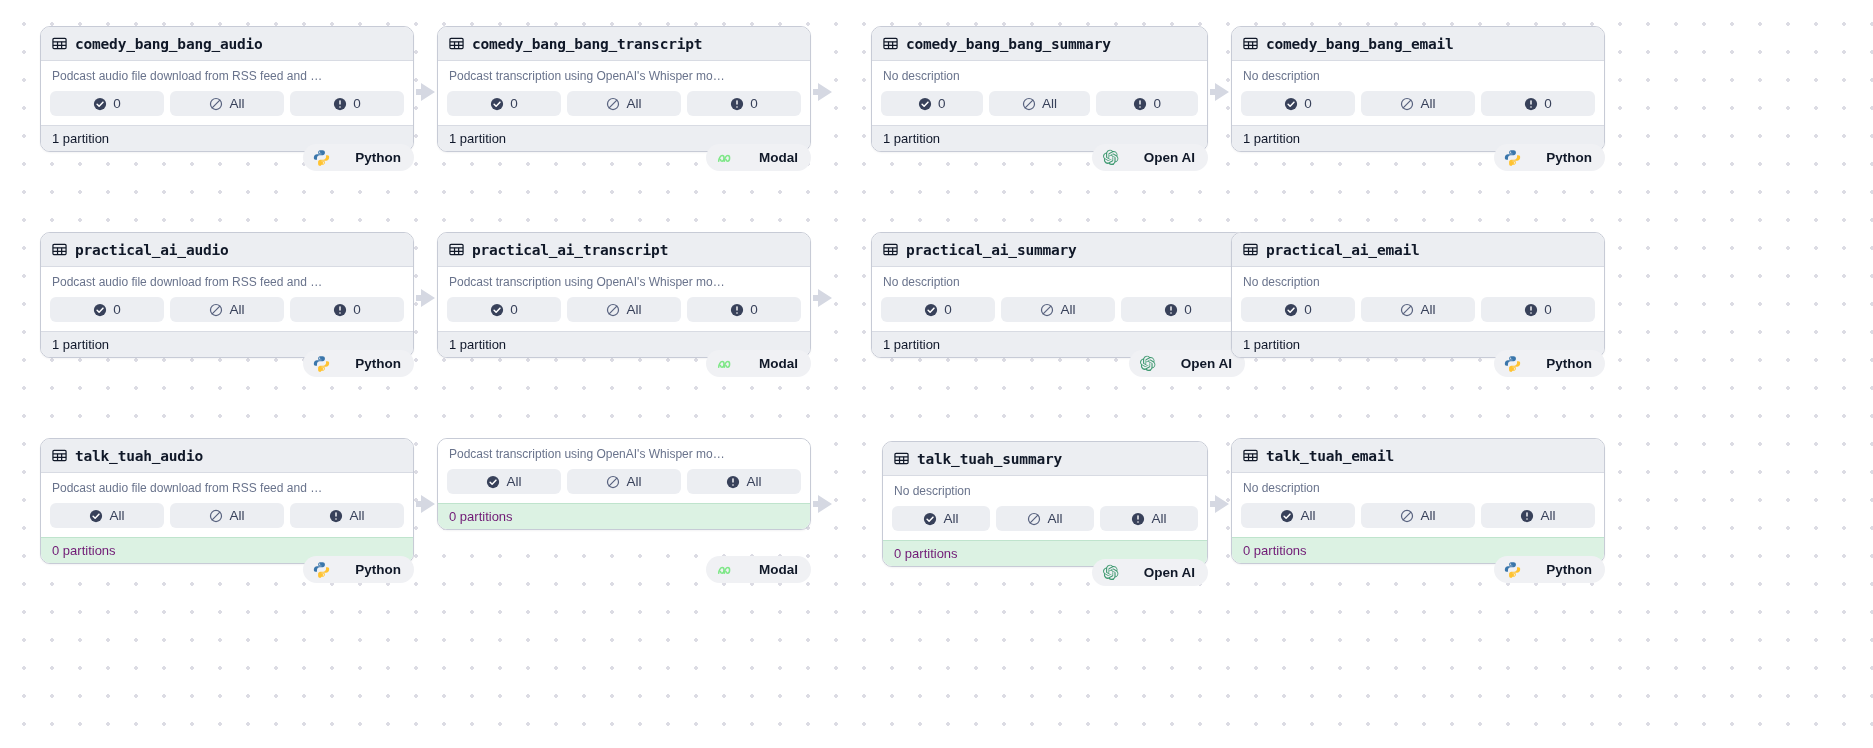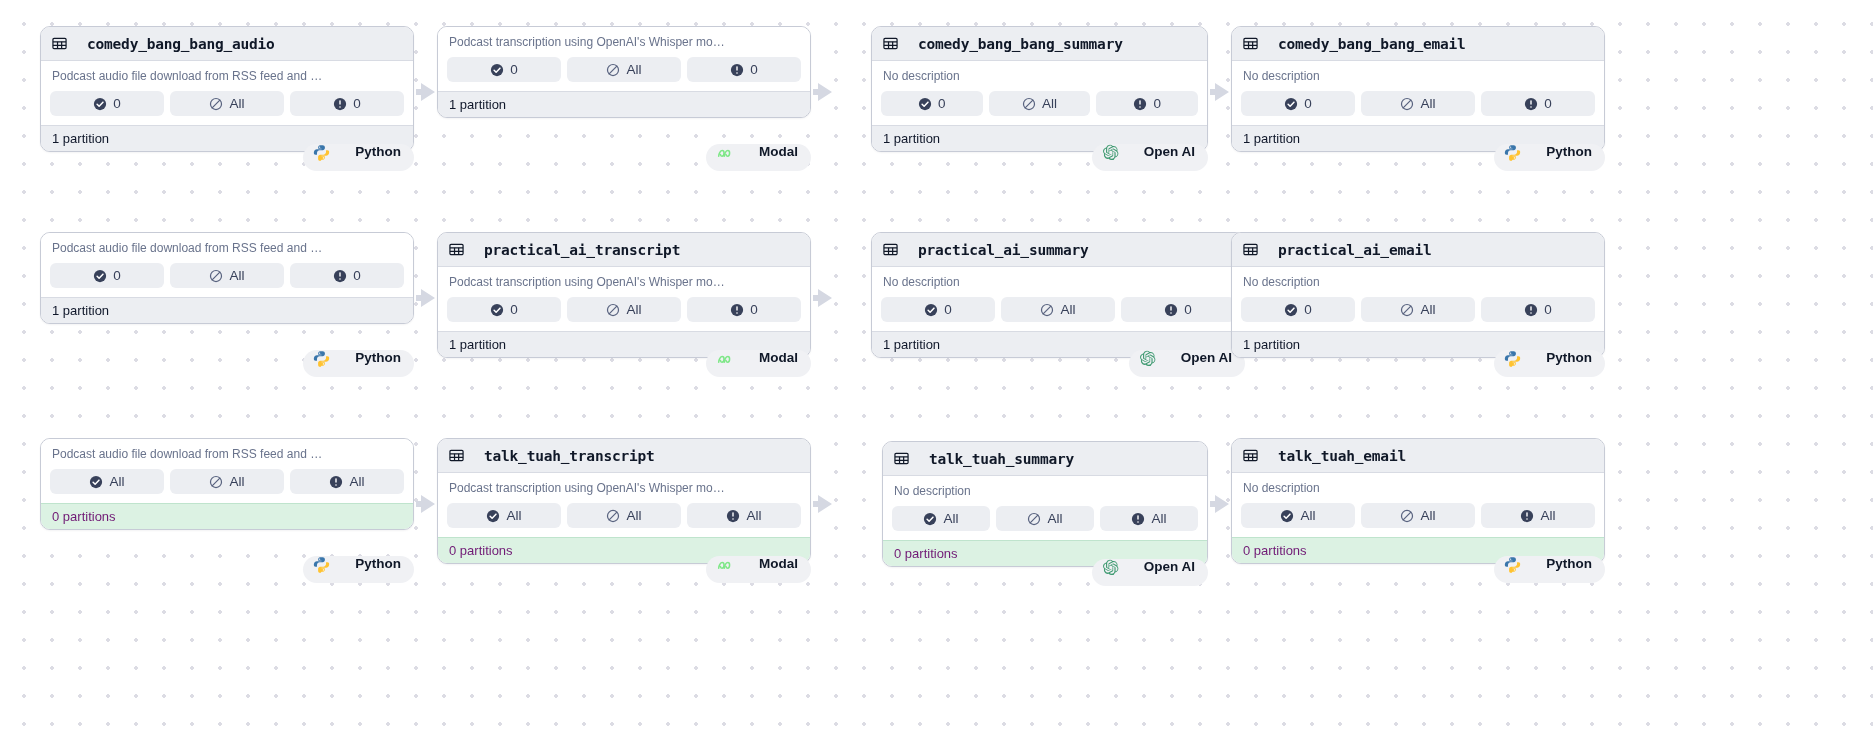--- a/index.html
+++ b/index.html
@@ -38,21 +38,21 @@
     overflow: hidden;
     box-shadow: 0 1px 2px rgba(16,24,40,0.05);
   }
 
   .card-header {
     background: #eceef2;
     border-bottom: 1px solid #d8dbe3;
     height: 34px;
     display: flex;
     align-items: center;
-    gap: 20px;
+    gap: 8px;
     padding: 0 11px;
   }
 
   .tbl-icon { flex: 0 0 auto; display: block; }
 
   .card-title {
     font-family: "DejaVu Sans Mono", "Liberation Mono", monospace;
     font-size: 14.5px;
     font-weight: 700;
     color: #101828;
@@ -118,20 +118,21 @@
 
   
   .kind-badge {
     position: absolute;
     right: 0;
     top: 118px;
     height: 27px;
     background: #f0f1f4;
     border-radius: 14px;
     display: inline-flex;
+    align-items: center;
     gap: 25px;
     padding: 0 13px 0 10px;
     cursor: pointer;
   }
 
   .kind-label {
     font-size: 13.5px;
     font-weight: 700;
     color: #101828;
     white-space: nowrap;
@@ -241,20 +242,30 @@
         <svg class="kind-glyph" width="17" height="17" viewBox="0 0 16 16">
     <path d="M7.9 1.1c-1.6 0-3 .3-3 1.9v1.5h3.1v.45H3.6c-1.3 0-2.4.8-2.7 2.3-.35 1.75.0 2.9 1.6 2.9h1.25V8.45c0-1.35 1.15-2.5 2.5-2.5h2.9c1.15 0 2.05-.95 2.05-2.1V3c0-1.15-.95-1.9-2.1-1.9zM6.2 2.3c.35 0 .63.29.63.65s-.28.64-.63.64-.63-.28-.63-.64.28-.65.63-.65z" fill="#3a76ab"></path>
     <path d="M8.1 14.9c1.6 0 3-.3 3-1.9v-1.5H8v-.45h4.4c1.3 0 2.4-.8 2.7-2.3.35-1.75 0-2.9-1.6-2.9h-1.25v1.7c0 1.35-1.15 2.5-2.5 2.5H6.85c-1.15 0-2.05.95-2.05 2.1v1.85c0 1.15.95 1.9 2.1 1.9z" fill="#ffc331"></path>
     <circle cx="9.8" cy="13.1" r=".63" fill="#ffffff"></circle>
   </svg>
         <span class="kind-label">Python</span>
       </div>
     </div>
     <div class="asset-node" style="left: 437px; top: 26px;">
       <div class="asset-card">
+        <div class="card-header">
+          <svg class="tbl-icon" width="15" height="15" viewBox="0 0 16 16">
+    <rect x="1" y="2.5" width="14" height="11" rx="1.2" fill="none" stroke="#101828" stroke-width="1.3"></rect>
+    <line x1="1" y1="6.2" x2="15" y2="6.2" stroke="#101828" stroke-width="1.3"></line>
+    <line x1="1" y1="9.9" x2="15" y2="9.9" stroke="#101828" stroke-width="1.3"></line>
+    <line x1="5.9" y1="6.2" x2="5.9" y2="13.5" stroke="#101828" stroke-width="1.3"></line>
+    <line x1="10.3" y1="6.2" x2="10.3" y2="13.5" stroke="#101828" stroke-width="1.3"></line>
+  </svg>
+          <span class="card-title">comedy_bang_bang_transcript</span>
+        </div>
         <div class="card-body">
           <div class="card-desc">Podcast transcription using OpenAI's Whisper mo…</div>
           <div class="stat-row">
       <div class="stat-chip">
         <svg width="14" height="14" viewBox="0 0 16 16">
     <circle cx="8" cy="8" r="7" fill="#38415a"></circle>
     <path d="M4.7 8.2 L7 10.5 L11.4 5.9" fill="none" stroke="#ffffff" stroke-width="1.7" stroke-linecap="round" stroke-linejoin="round"></path>
   </svg>
         <span class="stat-val">0</span>
       </div>
@@ -380,20 +391,30 @@
         <svg class="kind-glyph" width="17" height="17" viewBox="0 0 16 16">
     <path d="M7.9 1.1c-1.6 0-3 .3-3 1.9v1.5h3.1v.45H3.6c-1.3 0-2.4.8-2.7 2.3-.35 1.75.0 2.9 1.6 2.9h1.25V8.45c0-1.35 1.15-2.5 2.5-2.5h2.9c1.15 0 2.05-.95 2.05-2.1V3c0-1.15-.95-1.9-2.1-1.9zM6.2 2.3c.35 0 .63.29.63.65s-.28.64-.63.64-.63-.28-.63-.64.28-.65.63-.65z" fill="#3a76ab"></path>
     <path d="M8.1 14.9c1.6 0 3-.3 3-1.9v-1.5H8v-.45h4.4c1.3 0 2.4-.8 2.7-2.3.35-1.75 0-2.9-1.6-2.9h-1.25v1.7c0 1.35-1.15 2.5-2.5 2.5H6.85c-1.15 0-2.05.95-2.05 2.1v1.85c0 1.15.95 1.9 2.1 1.9z" fill="#ffc331"></path>
     <circle cx="9.8" cy="13.1" r=".63" fill="#ffffff"></circle>
   </svg>
         <span class="kind-label">Python</span>
       </div>
     </div>
     <div class="asset-node" style="left: 40px; top: 232px;">
       <div class="asset-card">
+        <div class="card-header">
+          <svg class="tbl-icon" width="15" height="15" viewBox="0 0 16 16">
+    <rect x="1" y="2.5" width="14" height="11" rx="1.2" fill="none" stroke="#101828" stroke-width="1.3"></rect>
+    <line x1="1" y1="6.2" x2="15" y2="6.2" stroke="#101828" stroke-width="1.3"></line>
+    <line x1="1" y1="9.9" x2="15" y2="9.9" stroke="#101828" stroke-width="1.3"></line>
+    <line x1="5.9" y1="6.2" x2="5.9" y2="13.5" stroke="#101828" stroke-width="1.3"></line>
+    <line x1="10.3" y1="6.2" x2="10.3" y2="13.5" stroke="#101828" stroke-width="1.3"></line>
+  </svg>
+          <span class="card-title">practical_ai_audio</span>
+        </div>
         <div class="card-body">
           <div class="card-desc">Podcast audio file download from RSS feed and …</div>
           <div class="stat-row">
       <div class="stat-chip">
         <svg width="14" height="14" viewBox="0 0 16 16">
     <circle cx="8" cy="8" r="7" fill="#38415a"></circle>
     <path d="M4.7 8.2 L7 10.5 L11.4 5.9" fill="none" stroke="#ffffff" stroke-width="1.7" stroke-linecap="round" stroke-linejoin="round"></path>
   </svg>
         <span class="stat-val">0</span>
       </div>
@@ -569,20 +590,30 @@
         <svg class="kind-glyph" width="17" height="17" viewBox="0 0 16 16">
     <path d="M7.9 1.1c-1.6 0-3 .3-3 1.9v1.5h3.1v.45H3.6c-1.3 0-2.4.8-2.7 2.3-.35 1.75.0 2.9 1.6 2.9h1.25V8.45c0-1.35 1.15-2.5 2.5-2.5h2.9c1.15 0 2.05-.95 2.05-2.1V3c0-1.15-.95-1.9-2.1-1.9zM6.2 2.3c.35 0 .63.29.63.65s-.28.64-.63.64-.63-.28-.63-.64.28-.65.63-.65z" fill="#3a76ab"></path>
     <path d="M8.1 14.9c1.6 0 3-.3 3-1.9v-1.5H8v-.45h4.4c1.3 0 2.4-.8 2.7-2.3.35-1.75 0-2.9-1.6-2.9h-1.25v1.7c0 1.35-1.15 2.5-2.5 2.5H6.85c-1.15 0-2.05.95-2.05 2.1v1.85c0 1.15.95 1.9 2.1 1.9z" fill="#ffc331"></path>
     <circle cx="9.8" cy="13.1" r=".63" fill="#ffffff"></circle>
   </svg>
         <span class="kind-label">Python</span>
       </div>
     </div>
     <div class="asset-node" style="left: 40px; top: 438px;">
       <div class="asset-card empty">
+        <div class="card-header">
+          <svg class="tbl-icon" width="15" height="15" viewBox="0 0 16 16">
+    <rect x="1" y="2.5" width="14" height="11" rx="1.2" fill="none" stroke="#101828" stroke-width="1.3"></rect>
+    <line x1="1" y1="6.2" x2="15" y2="6.2" stroke="#101828" stroke-width="1.3"></line>
+    <line x1="1" y1="9.9" x2="15" y2="9.9" stroke="#101828" stroke-width="1.3"></line>
+    <line x1="5.9" y1="6.2" x2="5.9" y2="13.5" stroke="#101828" stroke-width="1.3"></line>
+    <line x1="10.3" y1="6.2" x2="10.3" y2="13.5" stroke="#101828" stroke-width="1.3"></line>
+  </svg>
+          <span class="card-title">talk_tuah_audio</span>
+        </div>
         <div class="card-body">
           <div class="card-desc">Podcast audio file download from RSS feed and …</div>
           <div class="stat-row">
       <div class="stat-chip">
         <svg width="14" height="14" viewBox="0 0 16 16">
     <circle cx="8" cy="8" r="7" fill="#38415a"></circle>
     <path d="M4.7 8.2 L7 10.5 L11.4 5.9" fill="none" stroke="#ffffff" stroke-width="1.7" stroke-linecap="round" stroke-linejoin="round"></path>
   </svg>
         <span class="stat-val">All</span>
       </div>
@@ -609,30 +640,20 @@
         <svg class="kind-glyph" width="17" height="17" viewBox="0 0 16 16">
     <path d="M7.9 1.1c-1.6 0-3 .3-3 1.9v1.5h3.1v.45H3.6c-1.3 0-2.4.8-2.7 2.3-.35 1.75.0 2.9 1.6 2.9h1.25V8.45c0-1.35 1.15-2.5 2.5-2.5h2.9c1.15 0 2.05-.95 2.05-2.1V3c0-1.15-.95-1.9-2.1-1.9zM6.2 2.3c.35 0 .63.29.63.65s-.28.64-.63.64-.63-.28-.63-.64.28-.65.63-.65z" fill="#3a76ab"></path>
     <path d="M8.1 14.9c1.6 0 3-.3 3-1.9v-1.5H8v-.45h4.4c1.3 0 2.4-.8 2.7-2.3.35-1.75 0-2.9-1.6-2.9h-1.25v1.7c0 1.35-1.15 2.5-2.5 2.5H6.85c-1.15 0-2.05.95-2.05 2.1v1.85c0 1.15.95 1.9 2.1 1.9z" fill="#ffc331"></path>
     <circle cx="9.8" cy="13.1" r=".63" fill="#ffffff"></circle>
   </svg>
         <span class="kind-label">Python</span>
       </div>
     </div>
     <div class="asset-node" style="left: 437px; top: 438px;">
       <div class="asset-card empty">
-        <div class="card-header">
-          <svg class="tbl-icon" width="15" height="15" viewBox="0 0 16 16">
-    <rect x="1" y="2.5" width="14" height="11" rx="1.2" fill="none" stroke="#101828" stroke-width="1.3"></rect>
-    <line x1="1" y1="6.2" x2="15" y2="6.2" stroke="#101828" stroke-width="1.3"></line>
-    <line x1="1" y1="9.9" x2="15" y2="9.9" stroke="#101828" stroke-width="1.3"></line>
-    <line x1="5.9" y1="6.2" x2="5.9" y2="13.5" stroke="#101828" stroke-width="1.3"></line>
-    <line x1="10.3" y1="6.2" x2="10.3" y2="13.5" stroke="#101828" stroke-width="1.3"></line>
-  </svg>
-          <span class="card-title">talk_tuah_transcript</span>
-        </div>
         <div class="card-body">
           <div class="card-desc">Podcast transcription using OpenAI's Whisper mo…</div>
           <div class="stat-row">
       <div class="stat-chip">
         <svg width="14" height="14" viewBox="0 0 16 16">
     <circle cx="8" cy="8" r="7" fill="#38415a"></circle>
     <path d="M4.7 8.2 L7 10.5 L11.4 5.9" fill="none" stroke="#ffffff" stroke-width="1.7" stroke-linecap="round" stroke-linejoin="round"></path>
   </svg>
         <span class="stat-val">All</span>
       </div>

